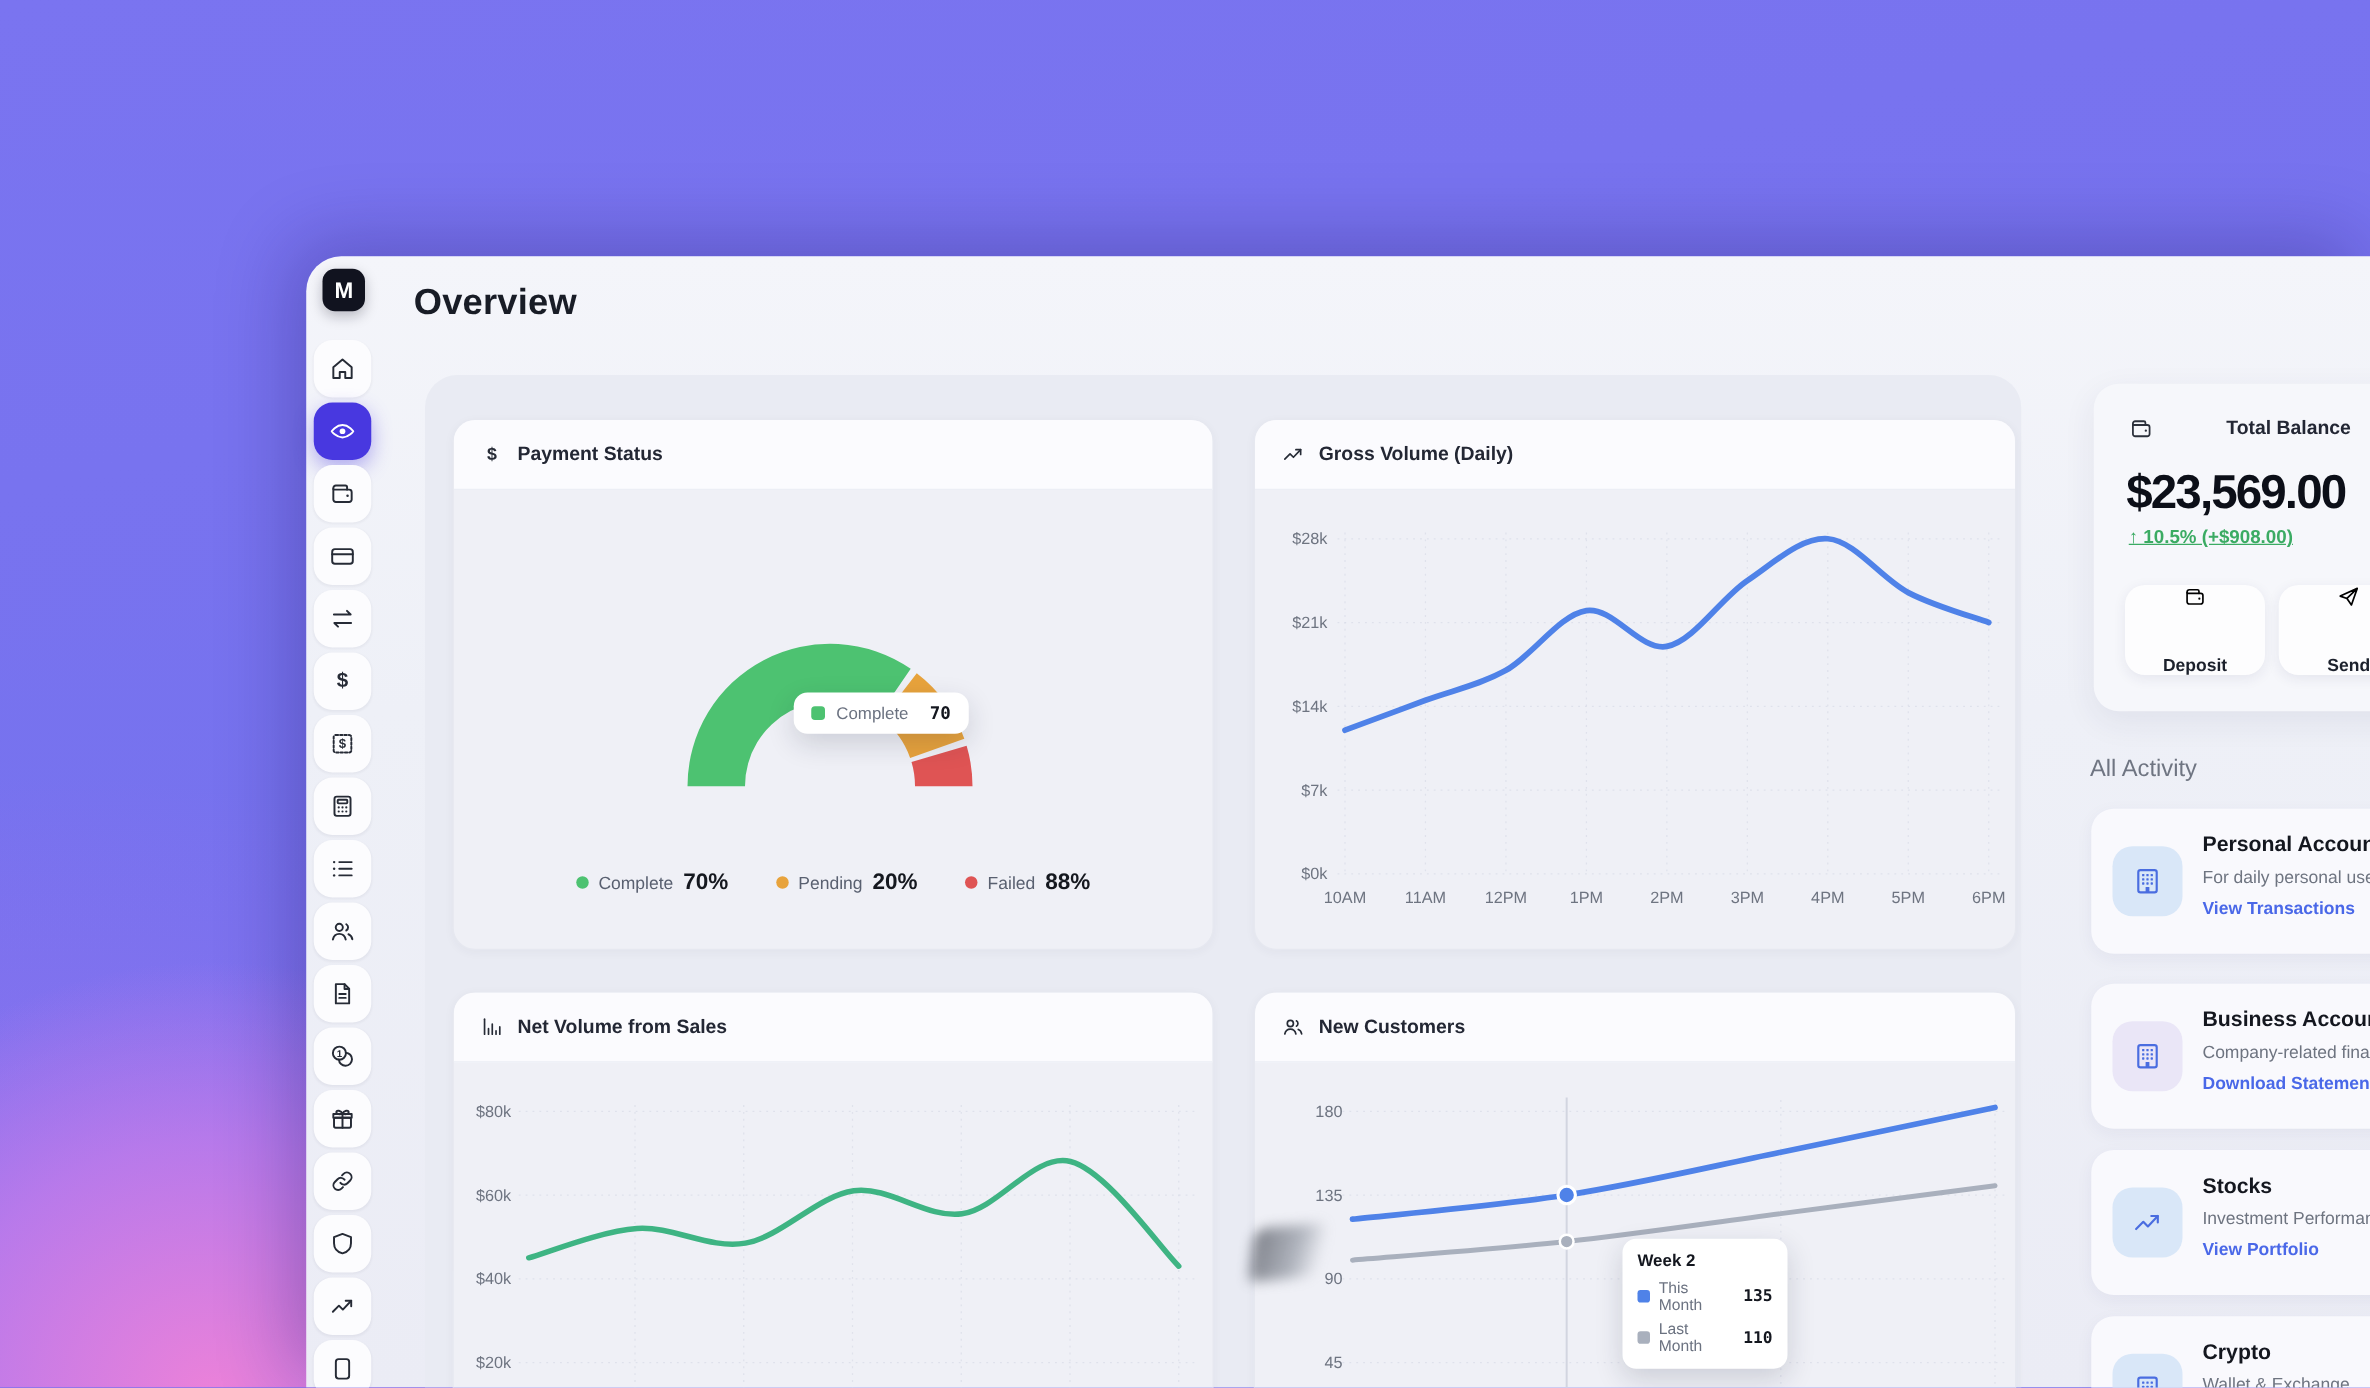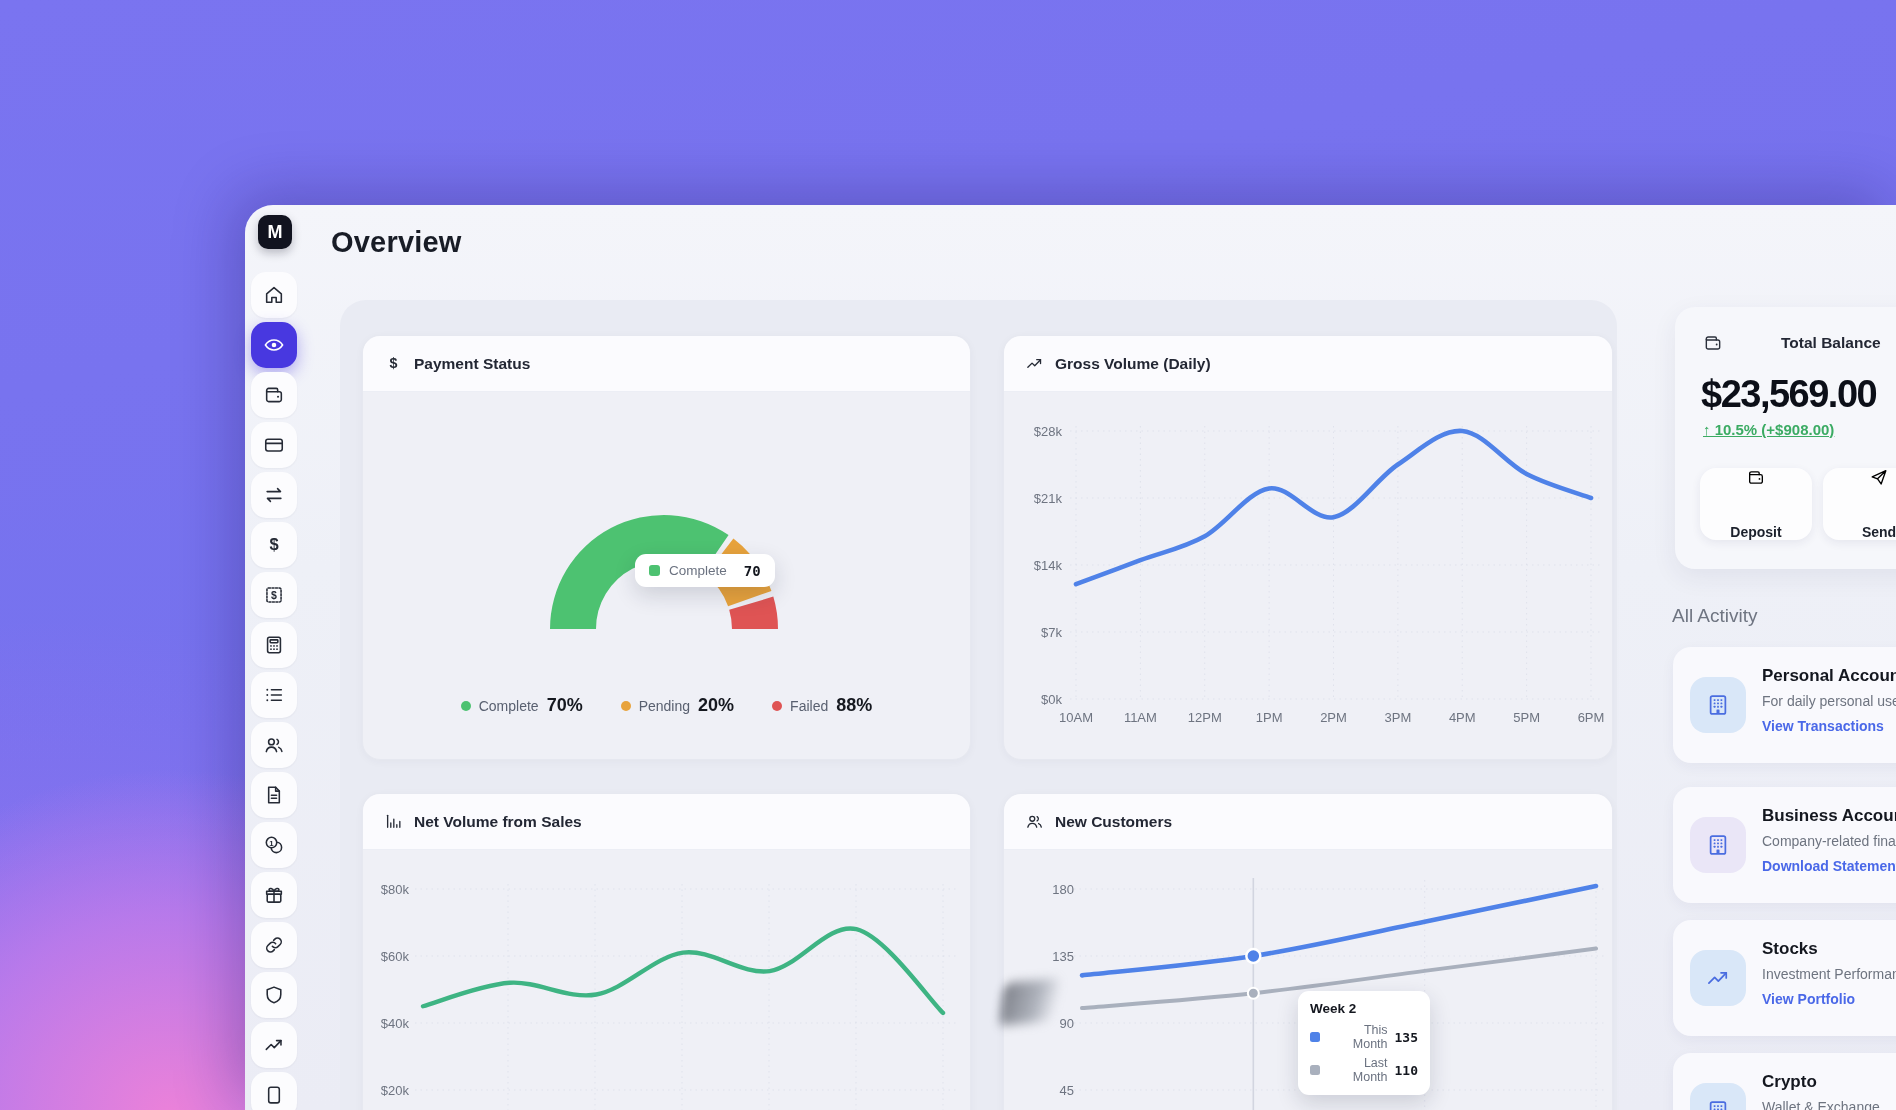--- a/index.html
+++ b/index.html
@@ -67,21 +67,21 @@
   #gauge-tip { left:272px; top:162px; height:33px; display:flex; align-items:center;
     gap:9px; padding:0 14px; }
   #gauge-tip .sq { width:11px; height:11px; border-radius:3px; }
   #gauge-tip .t-label { font-size:13.5px; color:#6b7280; }
   #gauge-tip .t-val { font-size:14px; font-weight:700; color:#14171f;
     font-family:"DejaVu Sans Mono", monospace; margin-left:8px; }
   #cust-tip { left:250px; top:141px; width:132px; padding:10px 12px 11px;margin-left:44px; }
   #cust-tip .tt-title { font-size:13.5px; font-weight:700; color:#14171f; margin-bottom:7px; }
   .tt-row { display:flex; align-items:center; gap:7px; margin-top:5px; }
   .tt-row .sq { width:10px; height:10px; border-radius:2.5px; flex:none; }
-  .tt-row .tt-label { font-size:12.5px; color:#6b7280;text-align:right; }
+  .tt-row .tt-label { font-size:12.5px; color:#6b7280; }
   .tt-row .tt-val { font-size:13px; font-weight:700; color:#14171f; margin-left:auto;
     font-family:"DejaVu Sans Mono", monospace; }
 
   
   .tb-card { position:absolute; left:1675px; top:307px; width:262px; height:262px;
     background:#f6f7fb; border-radius:20px; box-shadow:0 8px 26px rgba(40,44,90,.07); }
   .tb-head { position:absolute; left:28px; top:26px; display:flex; align-items:center; gap:10px; }
   .tb-head svg { width:20px; height:20px; color:#2b303b; }
   .tb-label { font-size:15.5px; font-weight:600; color:#232734;margin-left:48px; }
   .tb-amount { position:absolute; left:26px; top:66px; font-size:38px; font-weight:800;

